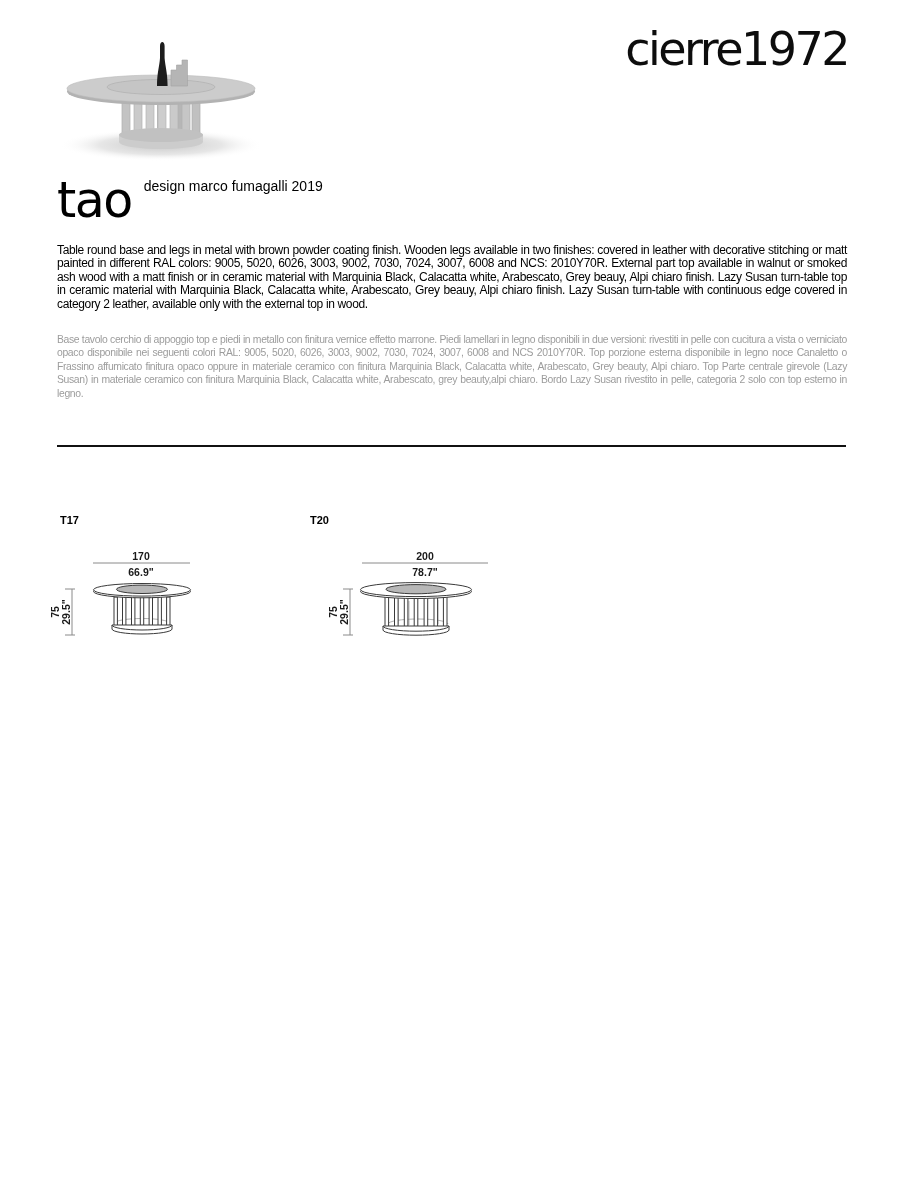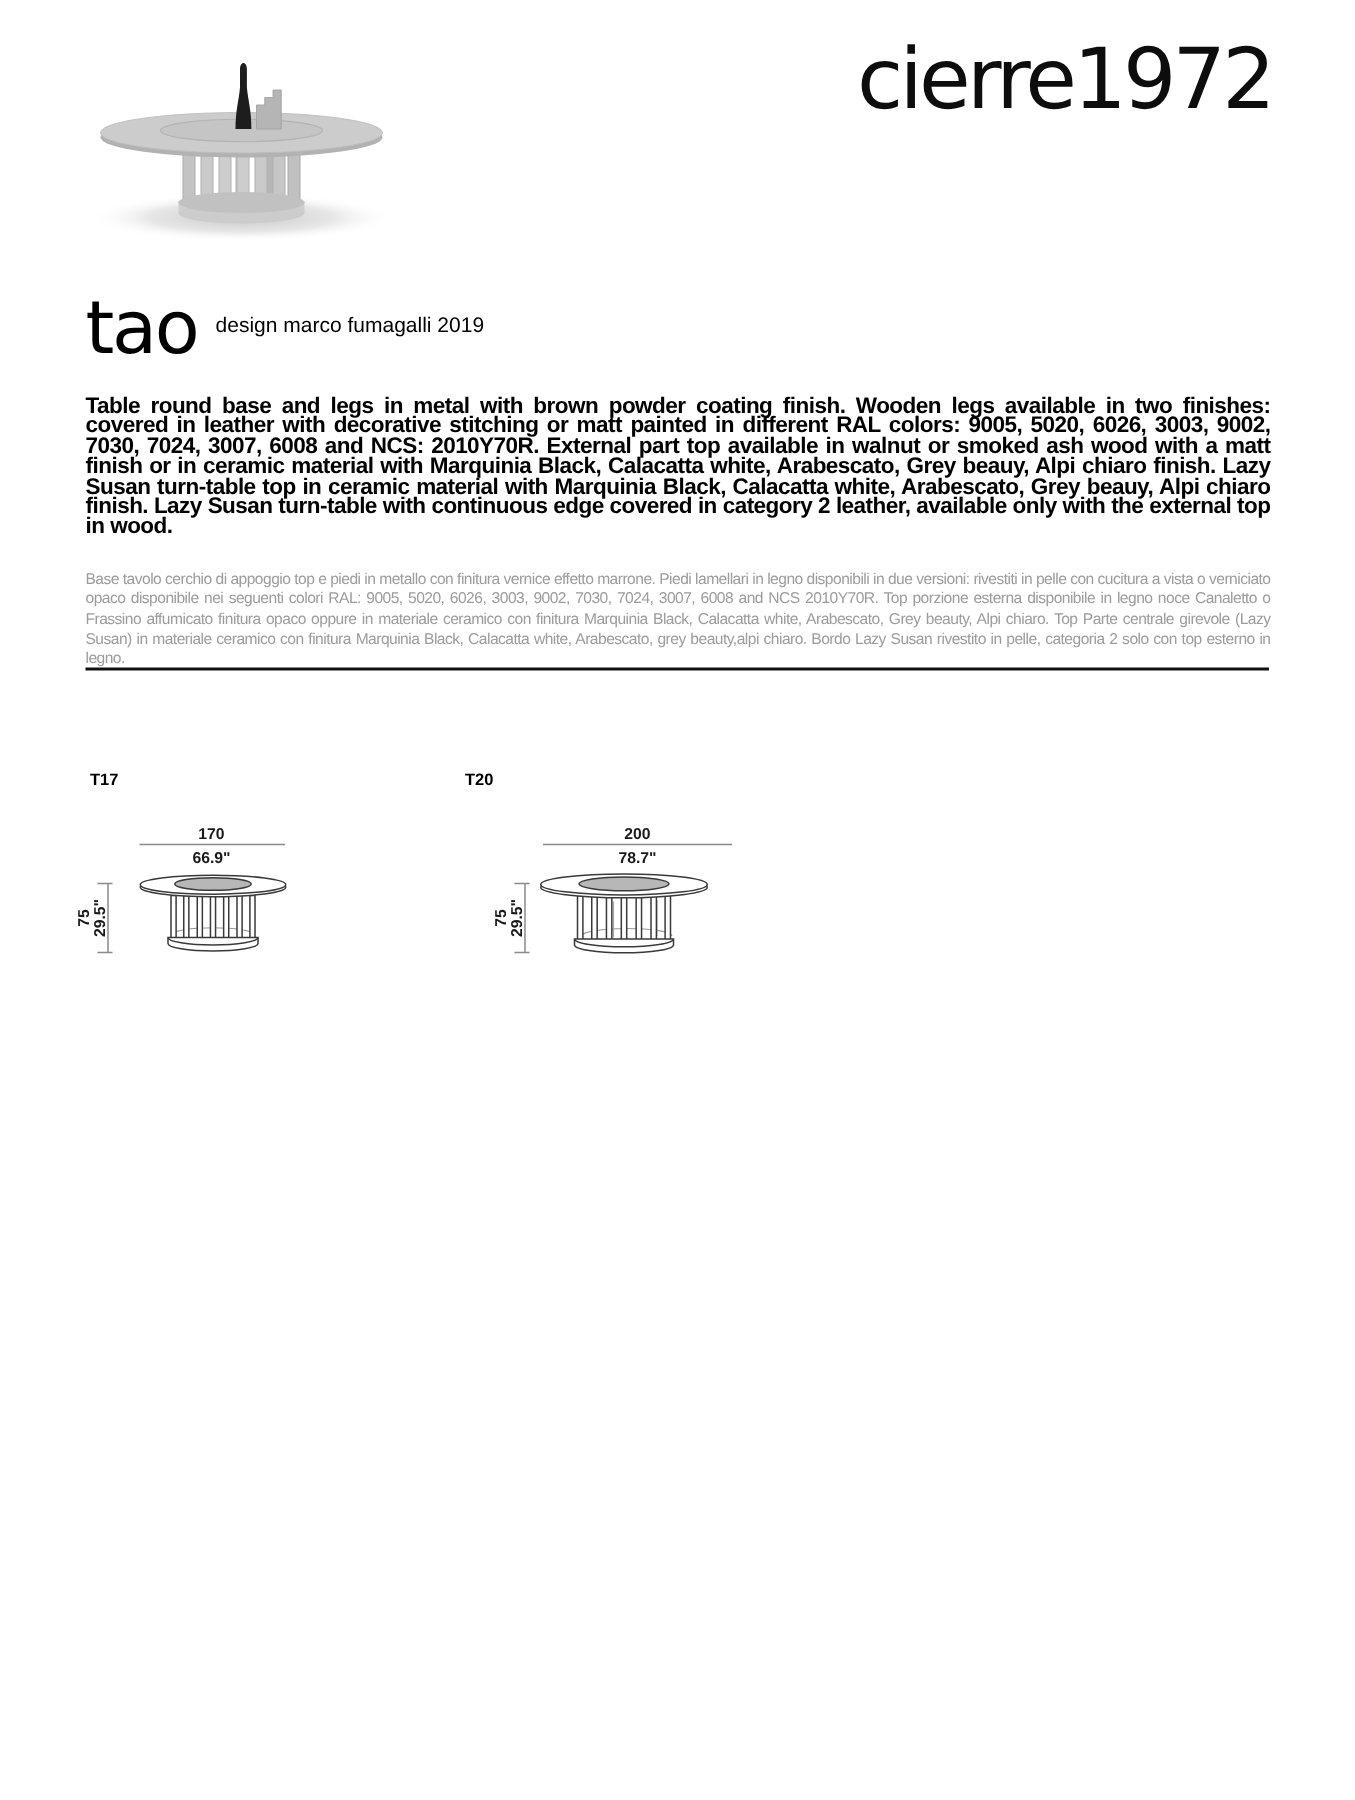--- a/index.html
+++ b/index.html
@@ -16,32 +16,32 @@
   
   .photo {
     position: absolute;
     left: 45px; top: 33px;
     width: 235px; height: 135px;
   }
   .logo {
     position: absolute;
     top: 26px; right: 55px;
     font-family: "DejaVu Sans", sans-serif;
-    font-size: 56px;
+    font-size: 46px;
     font-weight: 400;
     letter-spacing: -2.5px;
     color: #0d0d0d;
     line-height: 1;
   }
   
   .title-block {
     position: absolute;
-    left: 57px; top: 196px;
+    left: 57px; top: 178px;
     display: flex;
-    align-items: center;
+    align-items: flex-start;
   }
   .product-name {
     font-family: "DejaVu Sans", sans-serif;
     font-size: 49px;
     font-weight: 400;
     letter-spacing: -1.5px;
     line-height: 0.92;
     color: #000;
   }
   .designer {
@@ -51,27 +51,26 @@
     margin-bottom: 6px;
     white-space: nowrap;
   }
   
   .descriptions {
     position: absolute;
     left: 57px; top: 244px;
     width: 790px;
   }
   .desc-en {
-    font-size: 15px;
+    font-size: 12px;
     line-height: 13.4px;
-    font-weight: 700;
+    font-weight: 400;
     letter-spacing: -0.35px;
     color: #000;
     text-align: justify;
-    margin-top: 20px;
   }
   .desc-it {
     margin-top: 22px;
     font-size: 10.4px;
     line-height: 13.4px;
     font-weight: 400;
     letter-spacing: -0.35px;
     color: #9c9c9c;
     text-align: justify;
   }

